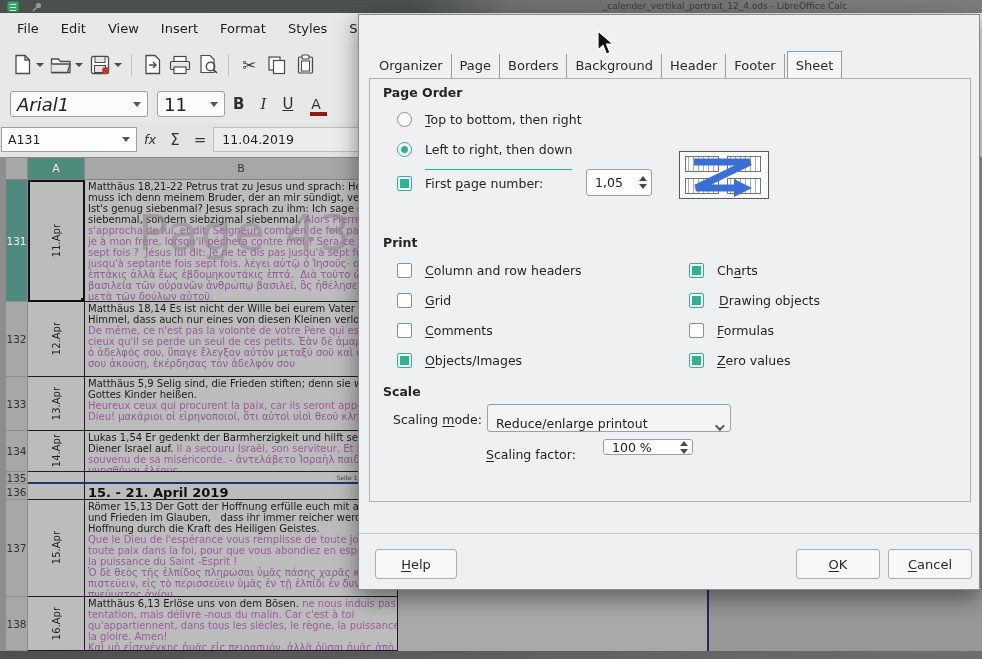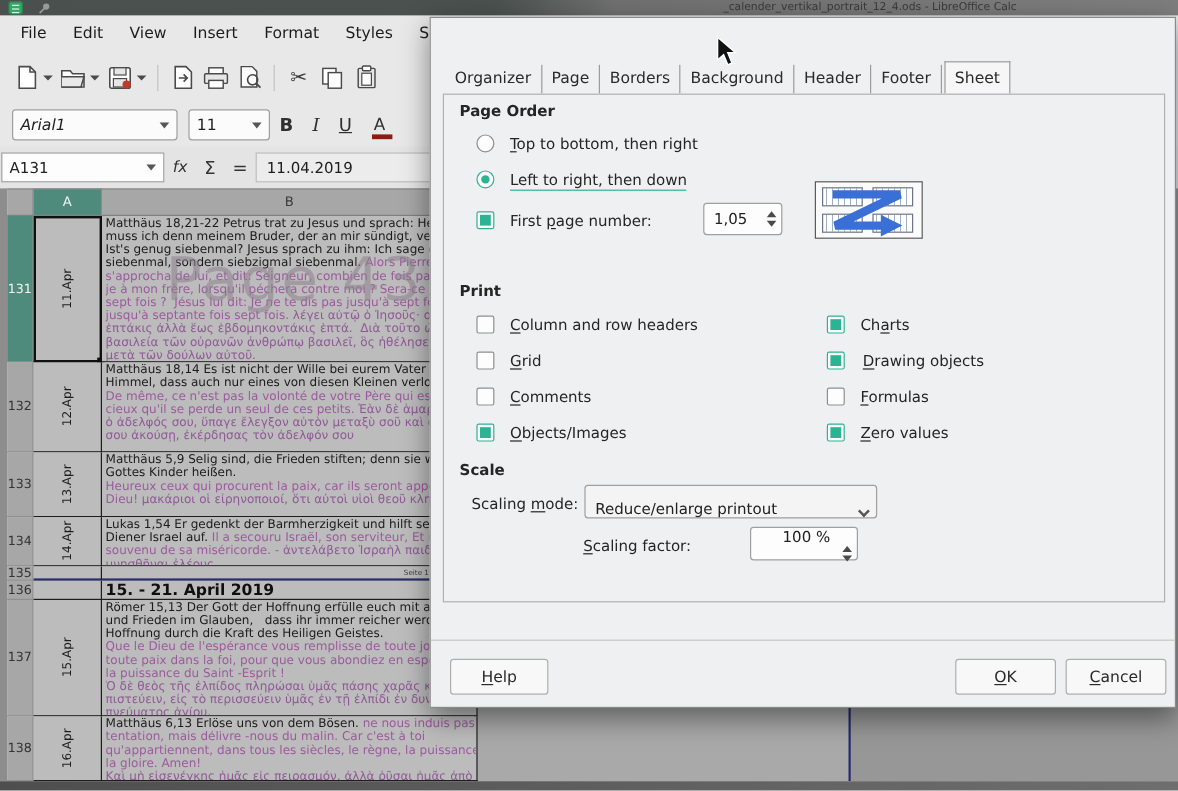--- a/index.html
+++ b/index.html
@@ -16,21 +16,21 @@
   .lo-icon::after{ content:""; position:absolute; left:2px; top:2px; right:2px; height:1px; background:#d9f3e4; box-shadow:0 3px 0 #d9f3e4, 0 6px 0 #d9f3e4; }
   .pin-icon { position:absolute; width:12px; height:12px; }
   .menubar { position:absolute; left:0; top:13px; width:982px; height:30px; background:#e8e8e8; display:flex; align-items:center; padding-left:6px; }
   .menubar span { font-size:13px; color:#1c1c1c; padding:5px 11px; }
   .toolbar { position:absolute; left:0; top:43px; width:982px; height:43px; background:#e8e8e8; display:flex; align-items:center; padding-left:8px; }
   .tbi { width:24px; height:24px; display:flex; align-items:center; justify-content:center; margin:0 2px; color:#3c3c3c; }
   .dd { width:0; height:0; border-left:4px solid transparent; border-right:4px solid transparent; border-top:4px solid #4a4a4a; margin:0 3px 0 0; }
   .tsep { width:1px; height:22px; background:#c2c2c2; margin:0 6px; }
   .scissors { font-size:17px; color:#3c3c3c; }
   .fmtbar { position:absolute; left:0; top:86px; width:982px; height:36px; background:#e8e8e8; display:flex; align-items:center; padding-left:10px; }
-  .combo { background:#fbfbfb; border:1px solid #9f9f9f; border-radius:3px; height:26px; display:flex; align-items:center; padding:0 6px; color:#222; font-size:13px; position:relative; }
+  .combo { background:#fbfbfb; border:1px solid #9f9f9f; border-radius:3px; height:26px; display:flex; align-items:center; padding:0 6px; color:#222; font-size:18px; position:relative; }
   .combo .chev { width:0; height:0; border-left:4px solid transparent; border-right:4px solid transparent; border-top:5px solid #555; margin-left:auto; }
   .fontbox { width:138px; font-style:italic; }
   .sizebox { width:68px; margin-left:9px; }
   .fbtn { font-size:15px; color:#2f2f2f; margin:0 8px; }
   .fucolor { position:relative; margin-left:10px; font-size:14px; color:#2f2f2f; }
   .fucolor::after { content:""; position:absolute; left:-1px; right:-6px; bottom:-4px; height:4px; background:#8d1d12; }
   .cellbar { position:absolute; left:0; top:122px; width:982px; height:35px; background:#e4e4e4; display:flex; align-items:center; }
   .namebox { width:136px; height:25px; margin-left:1px; background:#fdfdfd; border:1px solid #9f9f9f; display:flex; align-items:center; font-size:12.5px; color:#222; padding:0 6px; }
   .namebox .chev { width:0; height:0; border-left:4px solid transparent; border-right:4px solid transparent; border-top:5px solid #555; margin-left:auto; }
   .fxi { font-size:13px; color:#333; margin:0 7px; font-style:italic; }
@@ -82,21 +82,21 @@
   .dlg-pin { left:36px; top:8px; }
   .tb-btn { position:absolute; top:4px; width:20px; height:20px; display:flex; align-items:center; justify-content:center;
             color:#3f3f3f; font-size:14px; }
   .tabs { position:absolute; left:12px; top:37px; height:26px; display:flex; align-items:flex-end; }
   .tab { font-size:13px; color:#2a2a2a; padding:4px 8px 5px 8px; border-right:1px solid #9c9c9c; white-space:nowrap; }
   .tab.active { background:#f6f6f7; border:1px solid #9c9c9c; border-bottom:none; padding-top:6px; margin-left:2px; }
   .panel { position:absolute; left:10px; top:63px; width:602px; height:424px; border:1px solid #b1b1b3; background:#eff0f1; }
   .ghead { position:absolute; font-size:12.5px; font-weight:bold; color:#252525; }
   .dlbl { position:absolute; font-size:12.5px; color:#252525; white-space:nowrap; }
   u { text-decoration:underline; text-underline-offset:2px; }
-  .focus-teal { border-bottom:1px solid #2bb394; padding-bottom:1px; }
+  .focus-teal { border-bottom:1px solid #2bb394; padding-bottom:12px; }
   .radio { position:absolute; width:15px; height:15px; border-radius:50%; background:#fdfdfd; border:1px solid #8f8f8f; }
   .radio[data-checked="true"] { border-color:#2bb394; }
   .radio[data-checked="true"]::after { content:""; position:absolute; left:3px; top:3px; width:7px; height:7px; border-radius:50%; background:#2bb394; }
   .cbx { position:absolute; width:15px; height:15px; border-radius:2px; background:#fdfdfd; border:1px solid #8f8f8f; }
   .cbx[data-checked="true"] { border-color:#2bb394; }
   .cbx[data-checked="true"]::after { content:""; position:absolute; left:2px; top:2px; width:9px; height:9px; background:#2bb394; }
   .spin { position:absolute; background:#fdfdfd; border:1px solid #9f9f9f; border-radius:3px; display:flex; align-items:center; padding:0 4px 0 8px; font-size:12.5px; color:#222; }
   .spin .arrows { margin-left:auto; display:flex; flex-direction:column; gap:3px; padding-left:8px; }
   .spin .up { width:0; height:0; border-left:4px solid transparent; border-right:4px solid transparent; border-bottom:5px solid #4a4a4a; }
   .spin .dn { width:0; height:0; border-left:4px solid transparent; border-right:4px solid transparent; border-top:5px solid #4a4a4a; }
@@ -400,21 +400,21 @@
     <span class="cbx" style="left:330px; top:338px;" data-checked="true"></span>
     <span class="dlbl" style="left:358px; top:338px;"><u>Z</u>ero values</span>
 
     <span class="ghead" style="left:24px; top:369px;">Scale</span>
     <span class="dlbl" style="left:34px; top:397px;">Scaling <u>m</u>ode:</span>
     <div class="dropdown" style="left:128px; top:389px; width:244px; height:28px;">
       <span>Reduce/enlarge printout</span>
       <span class="chev"></span>
     </div>
     <span class="dlbl" style="left:127px; top:432px;"><u>S</u>caling factor:</span>
-    <div class="spin" style="left:266px; top:424px; width:90px; height:28px;flex-direction:column;">
+    <div class="spin" style="left:244px; top:424px; width:90px; height:16px;">
       <span>100 %</span>
       <span class="arrows">
           <span class="up"></span>
           <span class="dn"></span>
         </span>
     </div>
 
     <div class="dsep"></div>
     <div class="dbtn" style="left:16px; width:82px;"><u>H</u>elp</div>
     <div class="dbtn" style="left:437px; width:84px;"><u>O</u>K</div>

